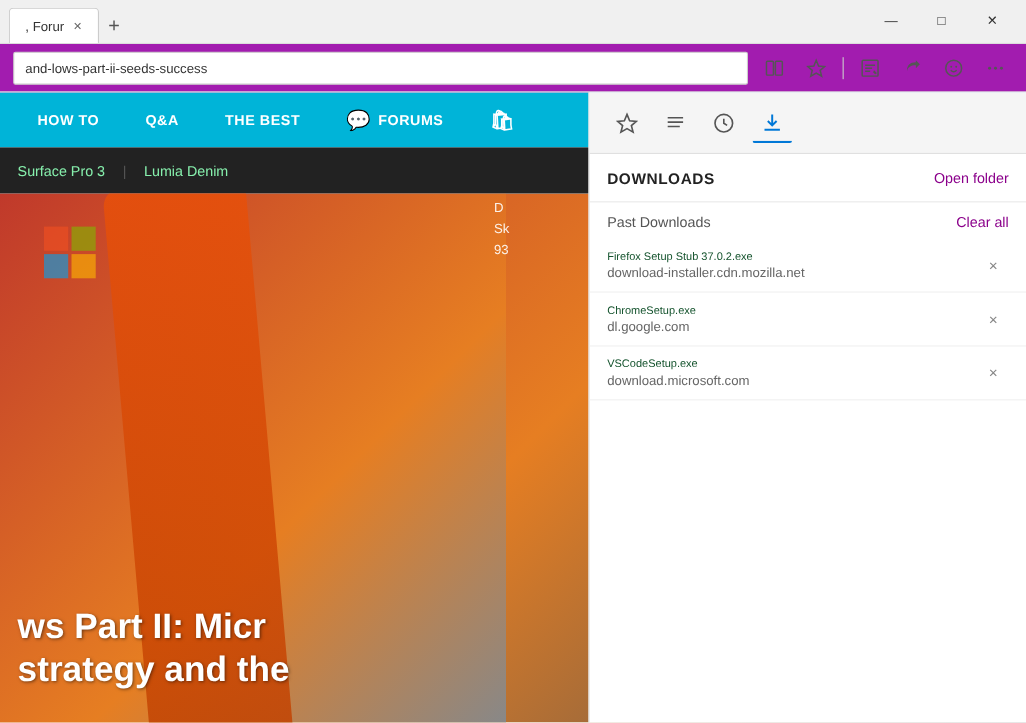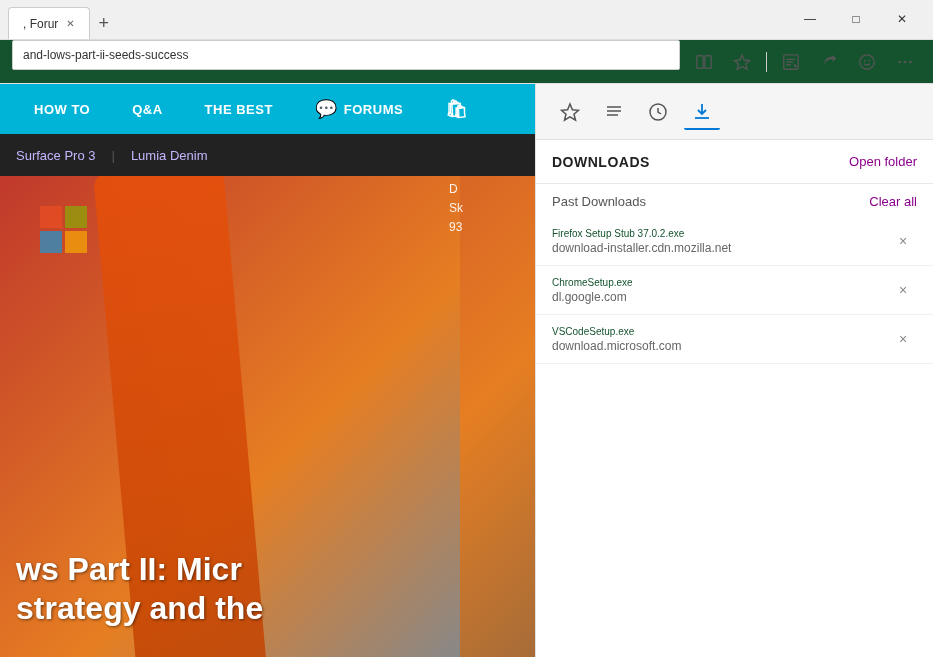--- a/index.html
+++ b/index.html
@@ -69,23 +69,24 @@
       display: flex;
       align-items: center;
       justify-content: center;
       font-size: 12px;
       color: #333;
     }
 
     
     .address-bar {
       height: 44px;
-      background: #14532d;
+      background: #a21caf;
       border-bottom: 1px solid #e0e0e0;
       display: flex;
+      align-items: center;
       padding: 0 12px;
       gap: 8px;
     }
     .url-box {
       flex: 1;
       height: 30px;
       background: #fff;
       border: 1px solid #ccc;
       border-radius: 2px;
       display: flex;
@@ -160,21 +161,21 @@
       background: #222;
       color: #fff;
       height: 42px;
       display: flex;
       align-items: center;
       padding: 0 16px;
       gap: 16px;
       font-size: 13px;
     }
     .site-header-item {
-      color: #c4b5fd;
+      color: #86efac;
       cursor: pointer;
     }
     .site-header-item::after {
       content: '';
     }
     .separator {
       color: #555;
     }
 
     

